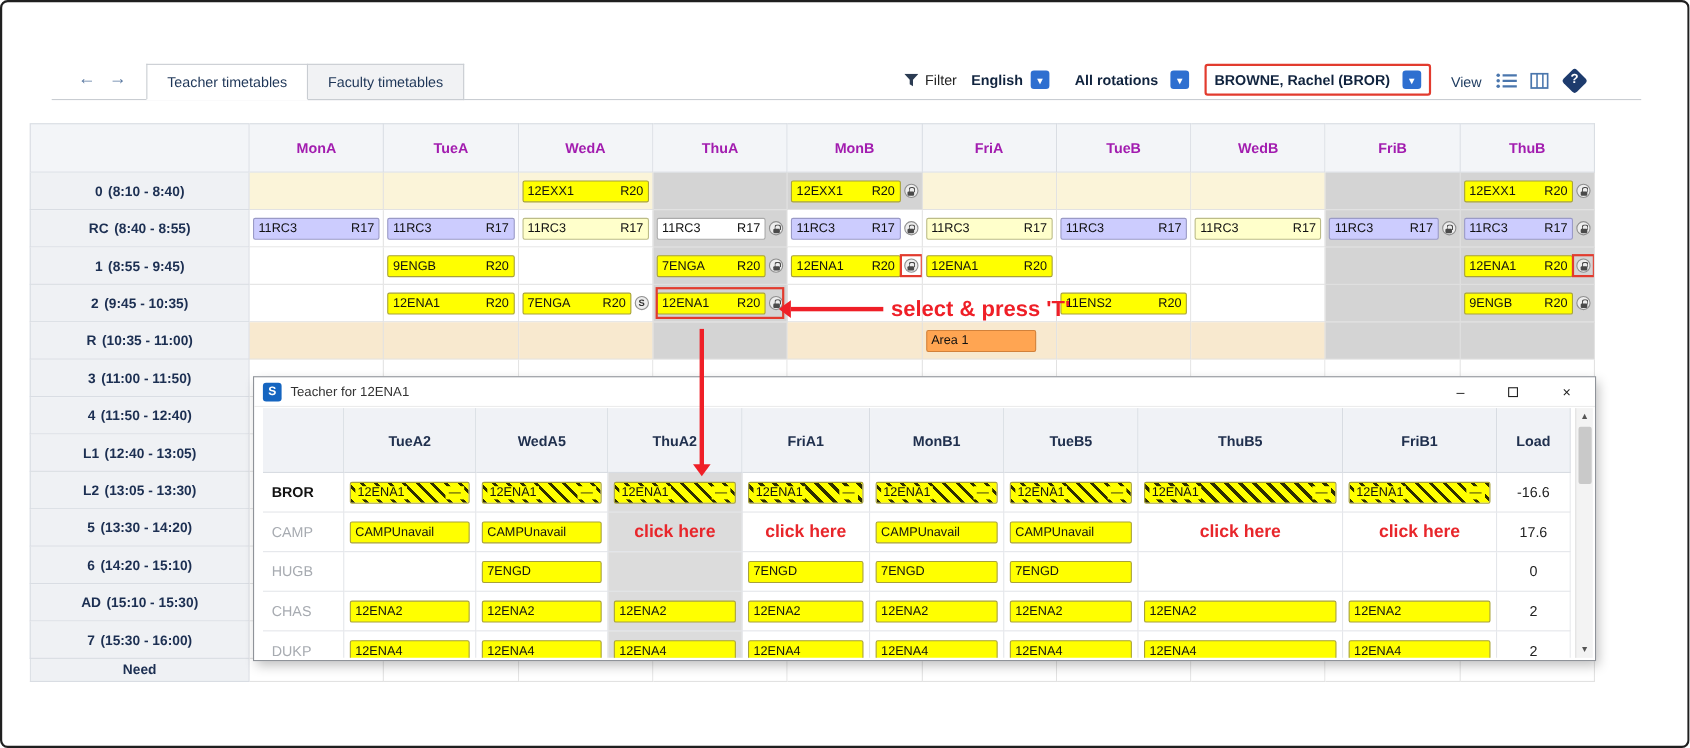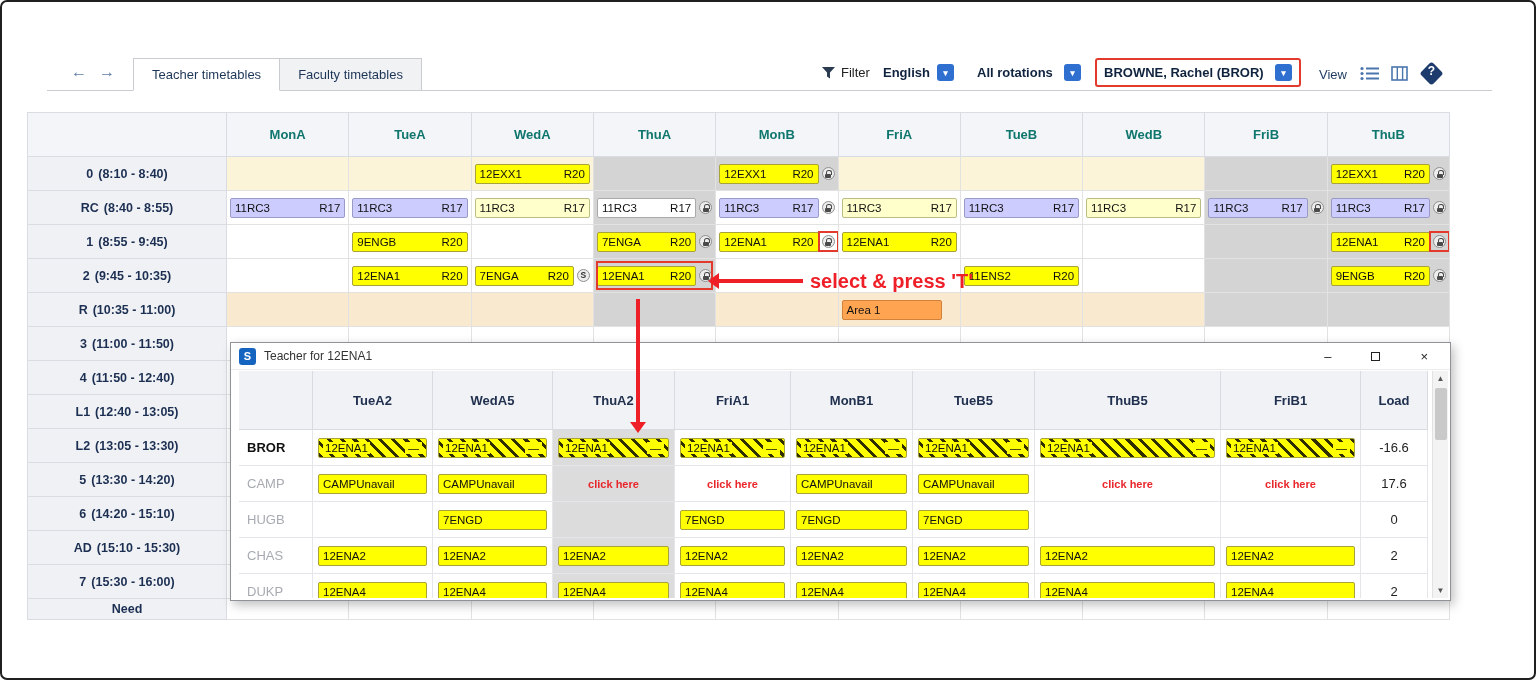--- a/index.html
+++ b/index.html
@@ -29,21 +29,21 @@
   .icon-help .qm{position:absolute;left:0;top:3px;width:25px;text-align:center;color:#fff;font-size:12px;font-weight:700}
 
   
   .grid{position:absolute;left:25px;top:110px;width:1423px;z-index:1}
   .grow{display:grid;grid-template-columns:200px repeat(10,1fr);height:34px}
   .grow.header{height:45px}
   .grow.partial{height:21px;overflow:hidden}
   .gcell{border-right:1px solid #e2e2e2;border-bottom:1px solid #e2e2e2;display:flex;align-items:center;padding:0 3px;overflow:hidden;min-width:0}
   .corner,.hcell{background:#f3f5f8;border-color:#d9dde3;border-top:1px solid #d9dde3}
   .corner{border-left:1px solid #d9dde3}
-  .hcell{justify-content:center;color:#0f766e;font-weight:700;font-size:13px}
+  .hcell{justify-content:center;color:#a21caf;font-weight:700;font-size:13px}
   .labcell{background:#eff1f4;border-color:#d9dde3;border-left:1px solid #d9dde3;justify-content:center;gap:5px;color:#1c2f52;font-weight:600;font-size:12.5px;white-space:nowrap}
   .partial .labcell{align-items:flex-start;padding-top:3px}
   .bg-white{background:#fff}
   .bg-cream{background:#fbf4d9}
   .bg-gray{background:#d4d4d4}
   .bg-peach{background:#f8e9cf}
   .chip{flex:1;display:flex;justify-content:space-between;align-items:center;height:20px;padding:0 4px;border:1px solid #999;border-radius:2px;font-size:11.5px;color:#111;min-width:0;white-space:nowrap;cursor:pointer}
   .chip-yellow{background:#ffff00;border-color:#a8a23a}
   .chip-lavender{background:#ccccfe;border-color:#9a9ac6}
   .chip-cream{background:#ffffcb;border-color:#bcbc88}
@@ -80,21 +80,21 @@
   .dcell{border-right:1px solid #e4e6ea;border-bottom:1px solid #e4e6ea;display:flex;align-items:center;padding:0 5px;min-width:0;overflow:hidden}
   .dhcell{background:#f0f2f6;justify-content:center;color:#20304e;font-size:13px;font-weight:600;border-color:#d8dce2}
   .dlabel{justify-content:flex-start;font-size:13px;color:#a7abb1;padding-left:8px}
   .dlabel.bold{color:#111;font-weight:700}
   .graycol{background:#dcdcdc}
   .dload{justify-content:center;font-size:13px;color:#222}
   .dchip{flex:1;height:20px;background:#ffff00;border:1px solid #a8a23a;border-radius:2px;font-size:11.5px;color:#111;display:flex;align-items:center;padding:0 4px;min-width:0;white-space:nowrap;cursor:pointer}
   .dchip.hatch{background:repeating-linear-gradient(45deg,#2e2e00 0 3px,#ffff00 3px 9px)}
   .dchip.hatch .dtext{background:#ffff00;padding:0 2px}
   .dash{margin-left:auto;background:#ffff00;padding:0 3px;font-size:11px}
-  .click-here{margin:0 auto;color:#e8262b;font-size:11px;font-weight:600;cursor:pointer}
+  .click-here{margin:0 auto;color:#e8262b;font-size:16px;font-weight:600;cursor:pointer}
   .dlg-scroll{position:absolute;top:28px;right:2px;bottom:2px;width:16px;background:#f3f3f3;border-left:1px solid #e2e2e2;display:flex;flex-direction:column;align-items:center}
   .sb-up,.sb-down{font-size:8px;color:#555;height:15px;line-height:15px}
   .sb-down{margin-top:auto}
   .sb-thumb{width:12px;height:52px;background:#c9c9c9;border-radius:2px;margin-top:2px}
 </style>
 </head>
 <body>
 
 <div class="screen">
 

